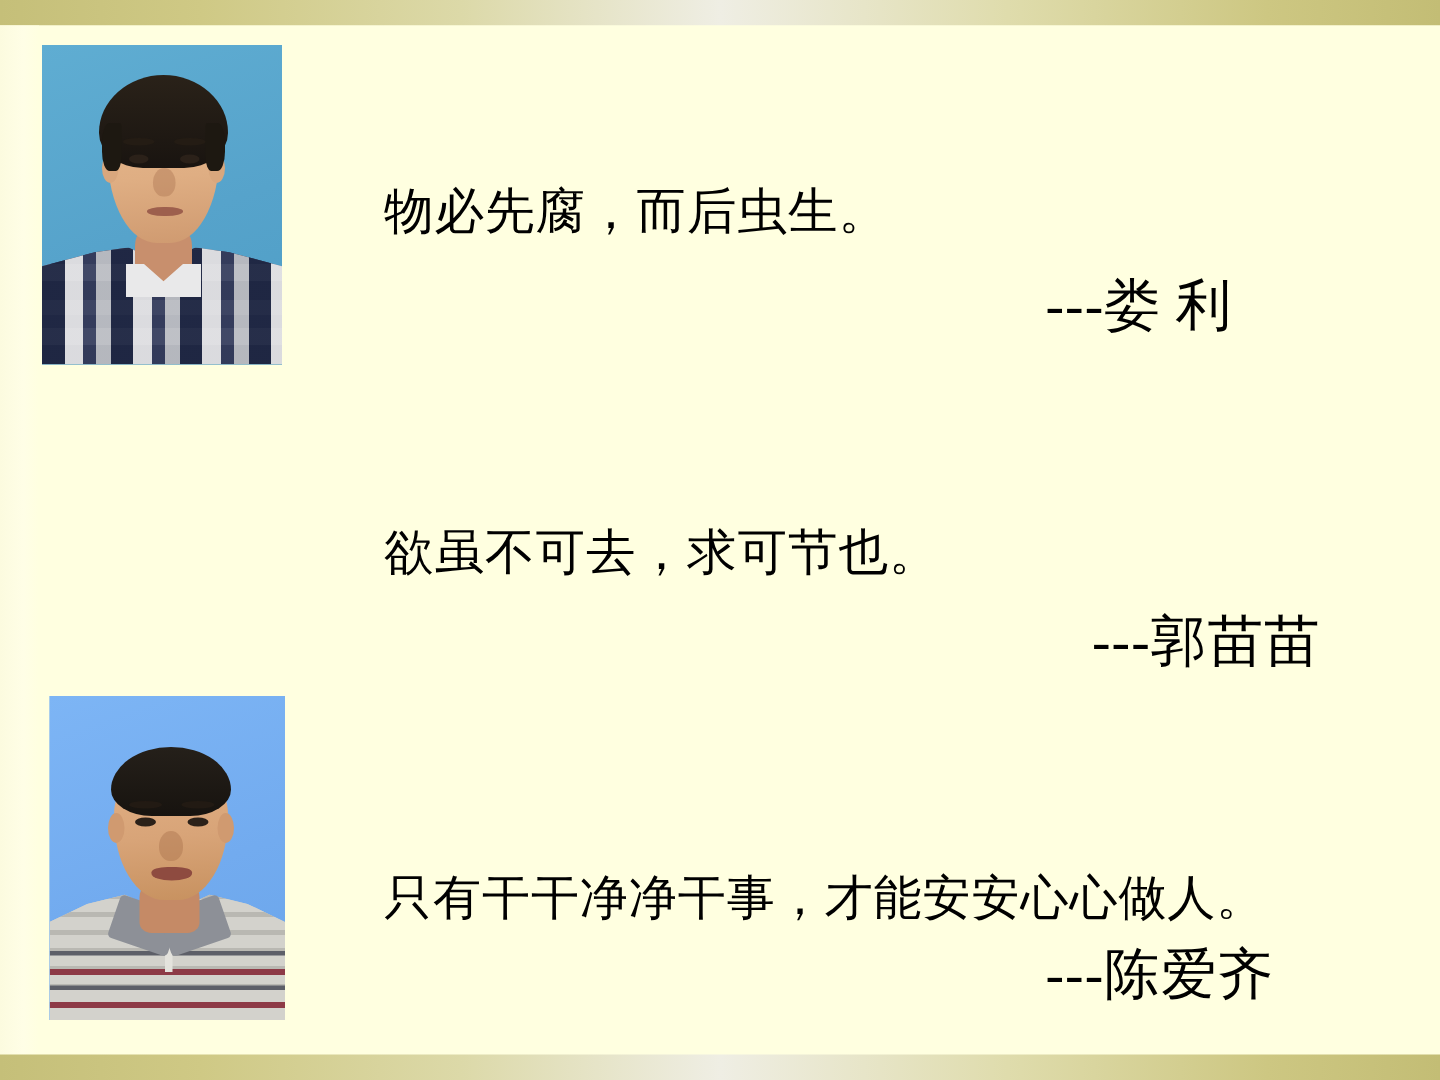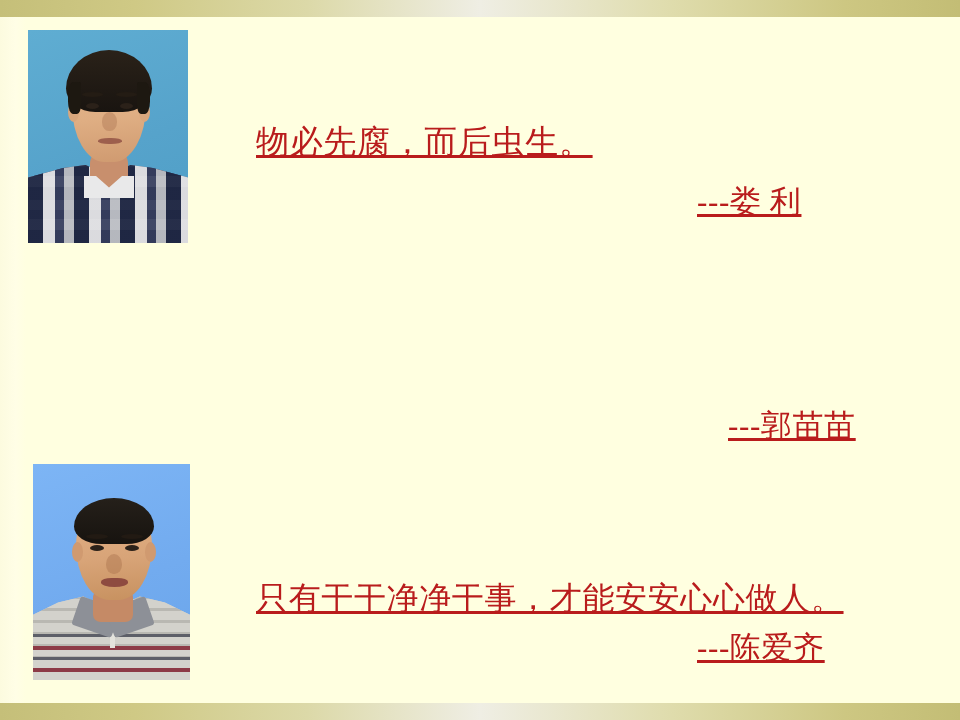--- a/index.html
+++ b/index.html
@@ -133,33 +133,32 @@
   }
   .polo-placket {
     position: absolute;
     width: 5px;
     background: #e4e3dd;
   }
 
   
   .quote-line {
     position: absolute;
-    color: #b91c1c;
+    color: #000000;
     font-family: "Liberation Serif", "DejaVu Serif", serif;
     font-weight: 400;
     white-space: nowrap;
     letter-spacing: 0.02em;
-    text-decoration: underline;
   }
   .quote-body {
     font-size: 33px;
     line-height: 1;
   }
   .quote-attr {
-    font-size: 31px;
+    font-size: 37px;
     line-height: 1;
   }
 
   
   .q1-body { left: 256px; top: 126px; }
   .q1-attr { left: 697px; top: 186px; }
   
   .q2-body { left: 256px; top: 353px; }
   .q2-attr { left: 728px; top: 410px; }
   
@@ -245,18 +244,19 @@
 
     <div class="pt-nose" style="left:73px; top:90px; width:16px; height:20px; background:rgba(170,115,78,0.45);"></div>
 
     <div class="pt-mouth" style="left:68px; top:114px; width:27px; height:9px;
                 background:#8e4b40; border-radius:44% 44% 56% 56%;"></div>
   </div>
 
   <div class="quote-line quote-body q1-body">物必先腐，而后虫生。</div>
   <div class="quote-line quote-attr q1-attr">---娄 利</div>
 
+  <div class="quote-line quote-body q2-body">欲虽不可去，求可节也。</div>
   <div class="quote-line quote-attr q2-attr">---郭苗苗</div>
 
   <div class="quote-line quote-body q3-body">只有干干净净干事，才能安安心心做人。</div>
   <div class="quote-line quote-attr q3-attr">---陈爱齐</div>
 
 </div>
 
 </body></html>

